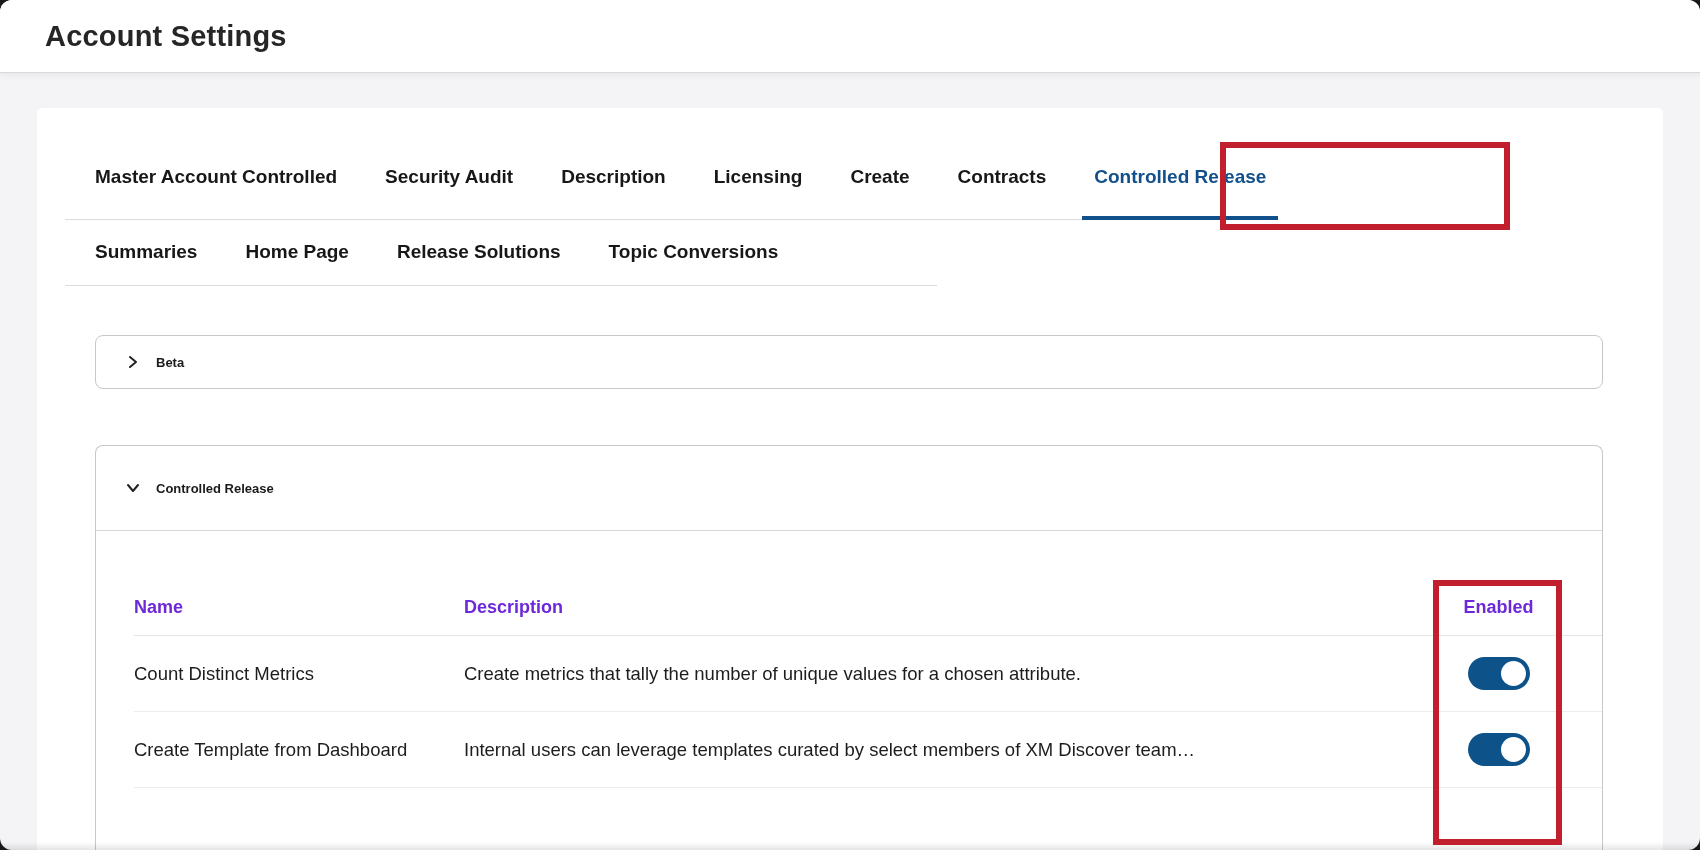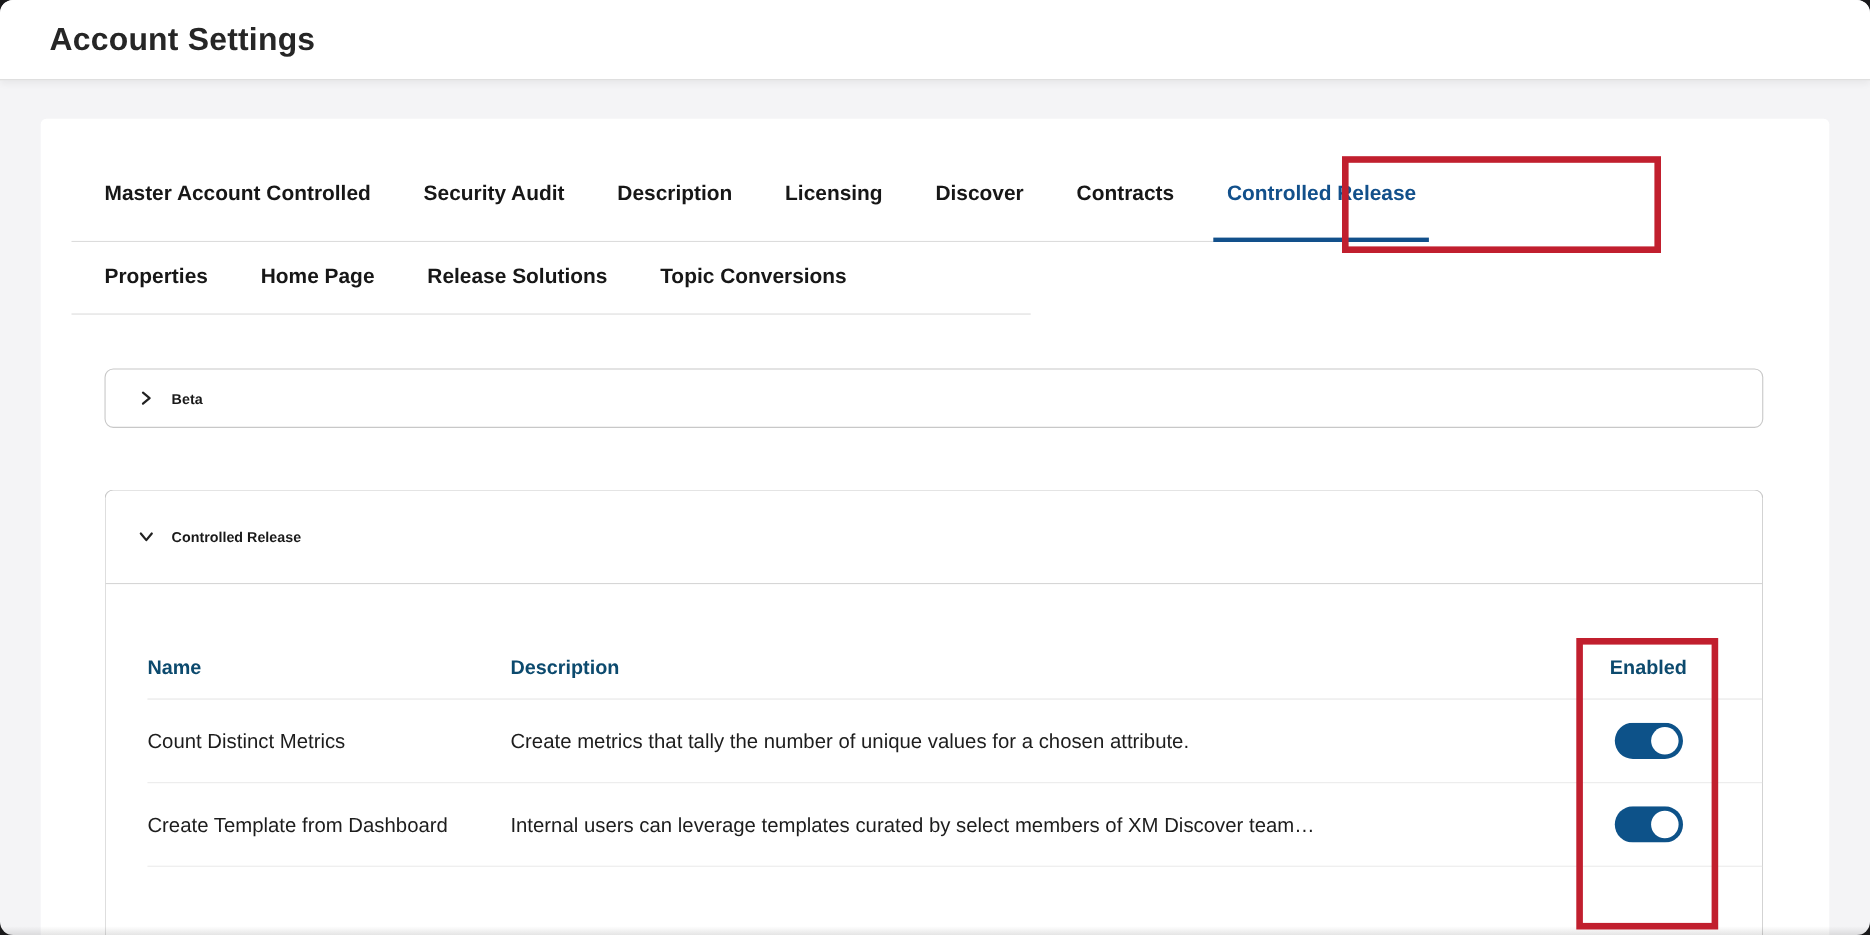--- a/index.html
+++ b/index.html
@@ -64,21 +64,21 @@
   .chev{display:inline-flex;width:14px;height:14px;align-items:center;justify-content:center;flex:0 0 auto;}
   
   .ftable{margin:48px 0 0 38px;}
   .trow{
     display:grid;grid-template-columns:330px 970px 129px;align-items:center;
     border-bottom:1px solid #ececec;
   }
   .trow.thead{height:57px;border-bottom-color:#e6e6e6;}
   .trow.tdata{height:76px;}
   .cell{font-size:18.5px;color:#1d1d1d;white-space:nowrap;overflow:hidden;}
-  .thead .cell{font-weight:700;font-size:18px;color:#0c4a6e;}
+  .thead .cell{font-weight:700;font-size:18px;color:#6d28d9;}
   .cell.c-enabled{display:flex;justify-content:center;}
   .cell.c-desc{padding-right:8px;}
   
   .toggle{
     position:relative;width:62px;height:33px;border-radius:17px;background:#9aa0a6;cursor:pointer;flex:0 0 auto;
   }
   .toggle.on{background:var(--toggle);}
   .toggle .knob{
     position:absolute;top:4px;left:4px;width:25px;height:25px;border-radius:50%;background:#ffffff;
   }
@@ -104,28 +104,28 @@
     <div class="page-title">Account Settings</div>
   </div>
 
   <div class="main-panel">
 
     <div class="tabs-row1">
       <div class="tab">Master Account Controlled</div>
       <div class="tab">Security Audit</div>
       <div class="tab">Description</div>
       <div class="tab">Licensing</div>
-      <div class="tab">Discover</div>
+      <div class="tab">Create</div>
       <div class="tab">Contracts</div>
       <div class="tab active">Controlled Release</div>
     </div>
     <div class="divider-row1"></div>
 
     <div class="tabs-row2">
-      <div class="tab">Properties</div>
+      <div class="tab">Summaries</div>
       <div class="tab">Home Page</div>
       <div class="tab">Release Solutions</div>
       <div class="tab">Topic Conversions</div>
     </div>
     <div class="divider-row2"></div>
 
     <div class="card card-beta">
       <span class="chev">
         <svg width="12" height="14" viewBox="0 0 12 14">
             <polyline points="3,2 9,7 3,12" fill="none" stroke="#222" stroke-width="2" stroke-linecap="round" stroke-linejoin="round"></polyline>

